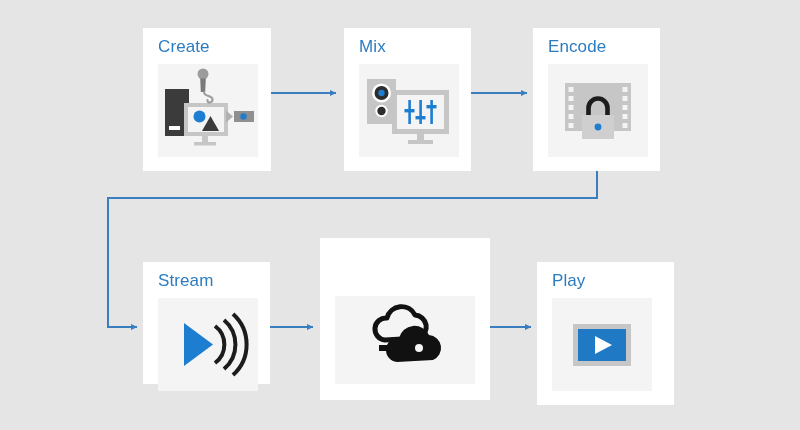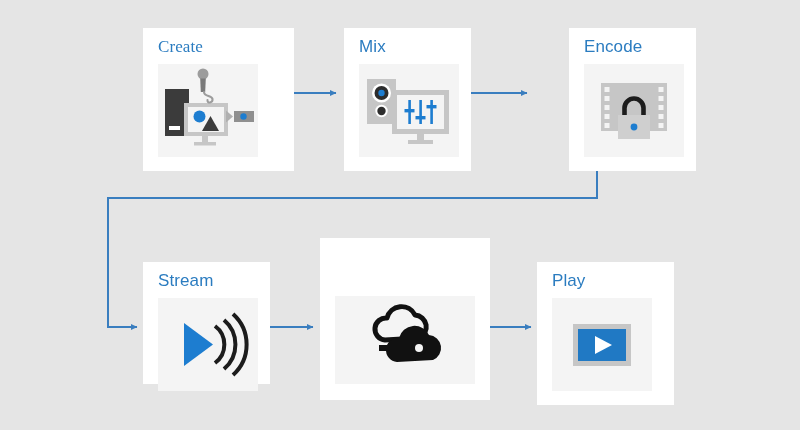--- a/index.html
+++ b/index.html
@@ -76,21 +76,21 @@
 
     <g>
       <line x1="267" y1="327" x2="313" y2="327" stroke="#3a7ebf" stroke-width="2" marker-end="url(#arrowhead)"></line>
     </g>
 
     <g>
       <line x1="488" y1="327" x2="531" y2="327" stroke="#3a7ebf" stroke-width="2" marker-end="url(#arrowhead)"></line>
     </g>
   </svg>
 
-  <div class="card" style="left:143px; top:28px; width:151px; height:143px;font-family:Liberation Serif, serif;">
+  <div class="card" style="left:143px; top:28px; width:128px; height:143px;">
     <div class="card-title">Create</div>
     <div class="icon-panel" style="left:15px; top:36px; width:100px; height:93px;">
       <svg width="100" height="93" viewBox="0 0 100 93">
 
         <rect x="7" y="25" width="24" height="47" fill="#3b3b3b"></rect>
         <rect x="11" y="62" width="11" height="4" fill="#ffffff"></rect>
 
         <rect x="26" y="39" width="44" height="33" fill="#c6c6c6"></rect>
         <rect x="30" y="43" width="36" height="25" fill="#f4f4f4"></rect>
 
@@ -135,21 +135,21 @@
         <rect x="49.3" y="36" width="2.6" height="24" fill="#1d7dd0"></rect>
         <rect x="45.5" y="45" width="10" height="3.4" fill="#1d7dd0"></rect>
         <rect x="60.3" y="36" width="2.6" height="24" fill="#1d7dd0"></rect>
         <rect x="56.5" y="52" width="10" height="3.4" fill="#1d7dd0"></rect>
         <rect x="71.3" y="36" width="2.6" height="24" fill="#1d7dd0"></rect>
         <rect x="67.5" y="41" width="10" height="3.4" fill="#1d7dd0"></rect>
       </svg>
     </div>
   </div>
 
-  <div class="card" style="left:533px; top:28px; width:127px; height:143px;margin-left:36px;">
+  <div class="card" style="left:533px; top:28px; width:127px; height:143px;">
     <div class="card-title">Encode</div>
     <div class="icon-panel" style="left:15px; top:36px; width:100px; height:93px;">
       <svg width="100" height="93" viewBox="0 0 100 93">
 
         <rect x="17" y="19" width="66" height="48" fill="#c6c6c6"></rect>
 
         <rect x="20.5" y="23" width="5" height="5" fill="#f4f4f4"></rect>
         <rect x="20.5" y="32" width="5" height="5" fill="#f4f4f4"></rect>
         <rect x="20.5" y="41" width="5" height="5" fill="#f4f4f4"></rect>
         <rect x="20.5" y="50" width="5" height="5" fill="#f4f4f4"></rect>

